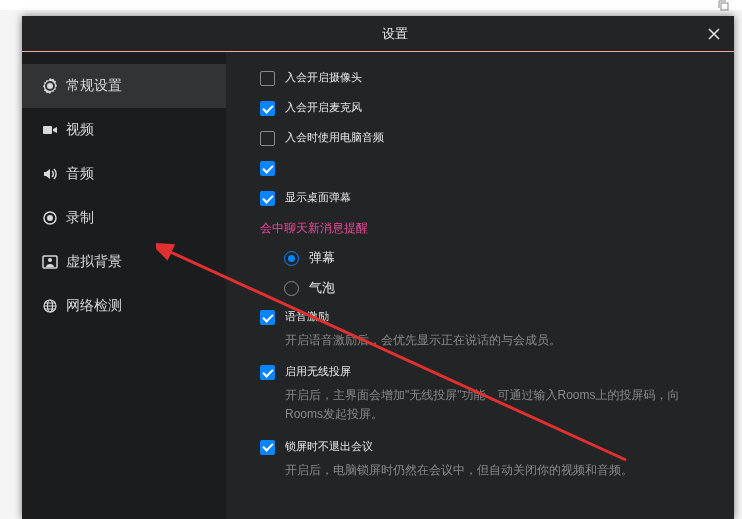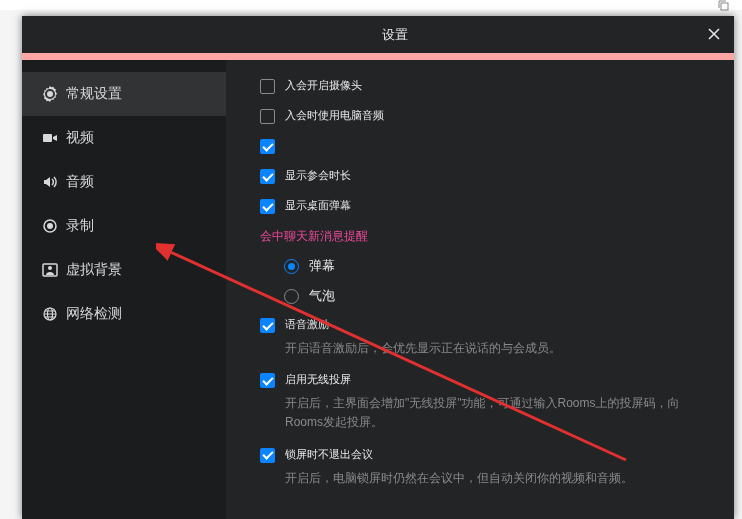--- a/index.html
+++ b/index.html
@@ -1,20 +1,20 @@
 <!DOCTYPE html>
 <html><head>
 <meta charset="utf-8">
 <style>
 * { margin: 0; padding: 0; box-sizing: border-box; }
 body { width: 742px; height: 519px; background: #f5f5f5; font-family: "Microsoft YaHei", "PingFang SC", sans-serif; overflow: hidden; position: relative; }
 .topbar { height: 10px; background: #fff; position: relative; }
 .popout-icon { position: absolute; right: 12px; top: -2px; width: 12px; height: 12px; }
 .modal { position: absolute; left: 22px; top: 16px; right: 8px; bottom: 0; background: #232426; box-shadow: 0 0 8px rgba(0,0,0,0.5); }
-.modal-header { height: 44px; border-bottom: 7px solid #fca5a5; display: flex; align-items: center; justify-content: center; position: relative; padding-left: 34px; }
+.modal-header { height: 36px; border-bottom: 1px solid #fca5a5; display: flex; align-items: center; justify-content: center; position: relative; padding-left: 34px; }
 .modal-title { color: #e8e8e8; font-size: 13px; }
 .close-btn { position: absolute; right: 10px; top: 8px; width: 20px; height: 20px; display: flex; align-items: center; justify-content: center; color: #e8e8e8; cursor: pointer; }
 .modal-body { display: flex; height: calc(100% - 36px); }
 .sidebar { width: 204px; background: #1b1c1e; padding-top: 12px; }
 .sidebar-item { height: 44px; display: flex; align-items: center; padding-left: 44px; color: #d8d8d8; font-size: 14px; cursor: pointer; position: relative; }
 .sidebar-item.active { background: #323335; }
 .sidebar-item .icon { position: absolute; left: 20px; width: 16px; height: 16px; display: flex; align-items: center; justify-content: center; }
 .content { flex: 1; padding: 18px 20px 0 34px; overflow: auto; }
 .check-row { display: flex; align-items: flex-start; margin-bottom: 14px; color: #e8e8e8; font-size: 11px; }
 .checkbox { width: 15px; height: 15px; border-radius: 2px; margin-right: 10px; flex-shrink: 0; margin-top: 1px; display: flex; align-items: center; justify-content: center; }
@@ -108,29 +108,29 @@
           </span>
           <span>网络检测</span>
         </div>
       </div>
     <div class="content" id="content">
         <div class="check-row">
           <span class="checkbox unchecked"></span>
           <span>入会开启摄像头</span>
         </div>
         <div class="check-row">
+          <span class="checkbox checked"></span>
+          <span>入会开启麦克风</span>
+        </div>
+        <div class="check-row">
           <span class="checkbox unchecked"></span>
           <span>入会时使用电脑音频</span>
         </div>
         <div class="check-row">
           <span class="checkbox checked"></span>
-        </div>
-        <div class="check-row">
-          <span class="checkbox checked"></span>
-          <span>显示参会时长</span>
         </div>
         <div class="check-row">
           <span class="checkbox checked"></span>
           <span>显示桌面弹幕</span>
         </div>
         <div class="section-title">会中聊天新消息提醒</div>
         <div class="radio-row">
           <span class="radio selected"></span>
           <span>弹幕</span>
         </div>

